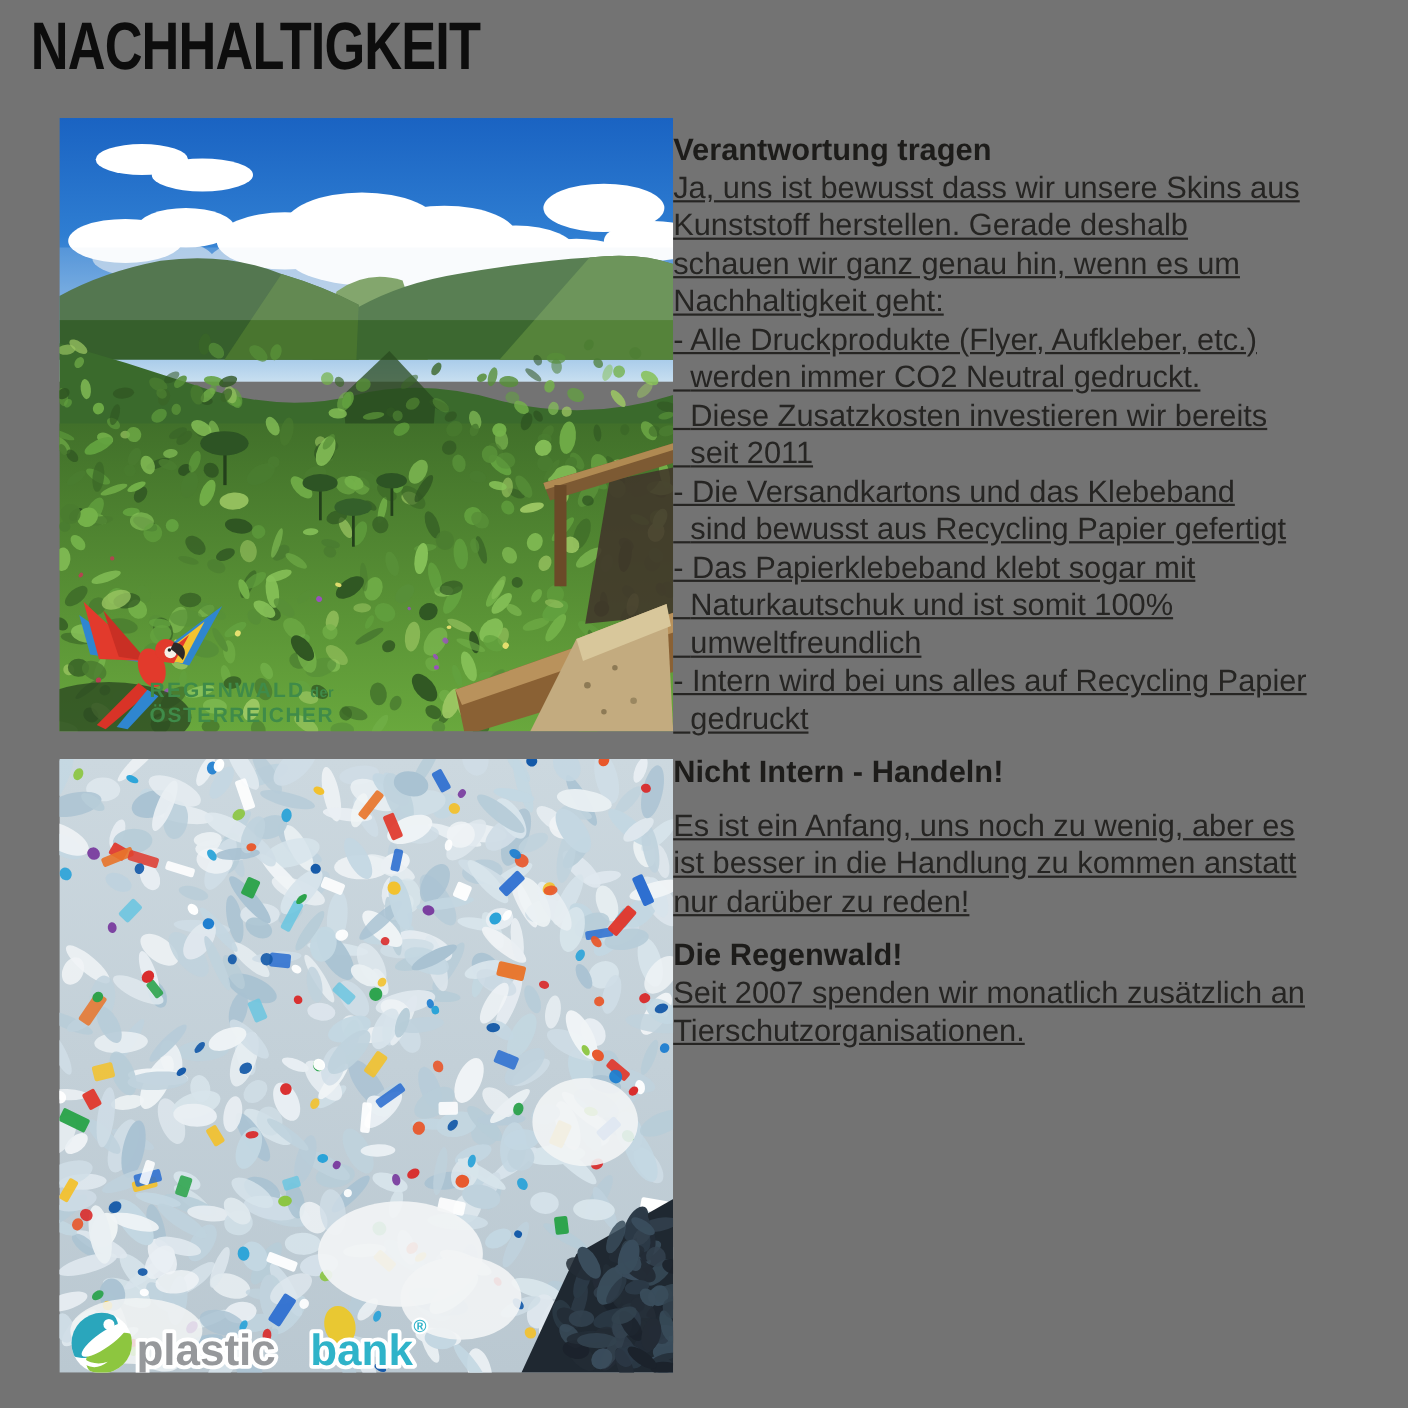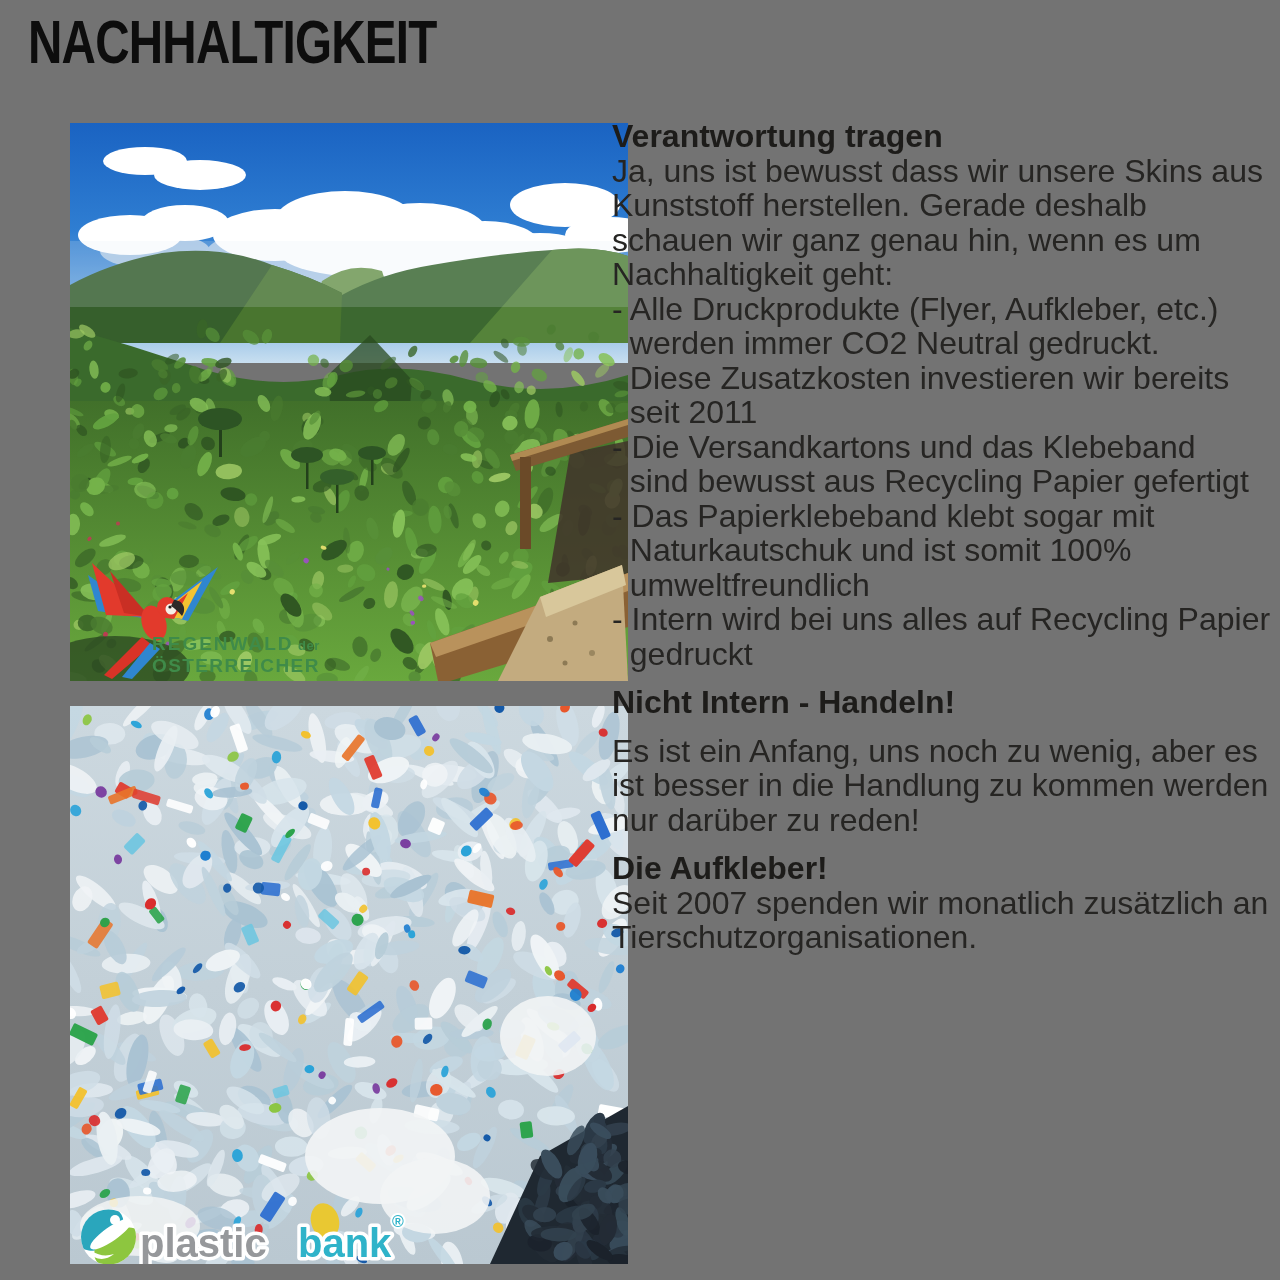--- a/index.html
+++ b/index.html
@@ -1,30 +1,30 @@
 <!DOCTYPE html>
 <html><head>
 <meta charset="utf-8">
 <style>
   html,body{margin:0;padding:0;background:#ffffff;}
   .page{position:relative;width:1280px;height:1280px;background:#737373;overflow:hidden;
         font-family:"Liberation Sans",sans-serif;color:#222;}
   .page-title{position:absolute;left:28px;top:6px;margin:0;font-size:61px;line-height:72px;
         font-weight:bold;color:#0d0d0d;letter-spacing:-1px;transform:scaleX(0.78);
         transform-origin:left top;white-space:nowrap;}
-  figure{margin:16px;position:absolute;overflow:hidden;padding-left:24px;}
+  figure{margin:0;position:absolute;overflow:hidden;padding-left:24px;}
   .photo-rainforest{left:30px;top:107px;width:558px;height:558px;}
   .photo-plastic{left:30px;top:690px;width:558px;height:558px;}
   figure svg{display:block;width:100%;height:100%;}
-  .text-col{position:absolute;left:612px;top:119px;width:664px;font-size:32px;
+  .text-col{position:absolute;left:612px;top:119px;width:664px;font-size:28px;
         line-height:34.5px;color:#262523;}
   .text-col section{margin:0 0 14px 0;}
   .text-col h2{margin:0;font-size:inherit;line-height:inherit;font-weight:bold;color:#1d1c1a;}
   .text-col h2:empty{display:none;}
-  .text-col .body{white-space:pre-wrap;}
+  .text-col .body{white-space:pre-wrap;text-decoration:underline;}
   .rf-logo-text{font-family:"Liberation Sans",sans-serif;font-weight:bold;}
   .pb-text{font-family:"Liberation Sans",sans-serif;font-weight:bold;paint-order:stroke;
         stroke:#ffffff;stroke-width:7px;stroke-linejoin:round;}
   .pb-reg{font-family:"Liberation Sans",sans-serif;font-weight:bold;paint-order:stroke;
         stroke:#ffffff;stroke-width:4px;stroke-linejoin:round;}
 </style>
 </head>
 <body>
 
 <div class="page">
@@ -1274,23 +1274,23 @@
   umweltfreundlich
 - Intern wird bei uns alles auf Recycling Papier
   gedruckt</div>
     </section>
     <section>
       <h2>Nicht Intern - Handeln!</h2>
     </section>
     <section>
 
       <div class="body">Es ist ein Anfang, uns noch zu wenig, aber es
-ist besser in die Handlung zu kommen werden
+ist besser in die Handlung zu kommen anstatt
 nur darüber zu reden!</div>
     </section>
     <section>
-      <h2>Die Aufkleber!</h2>
+      <h2>Die Regenwald!</h2>
       <div class="body">Seit 2007 spenden wir monatlich zusätzlich an
 Tierschutzorganisationen.</div>
     </section>
   </div>
 
 </div>
 
 </body></html>

